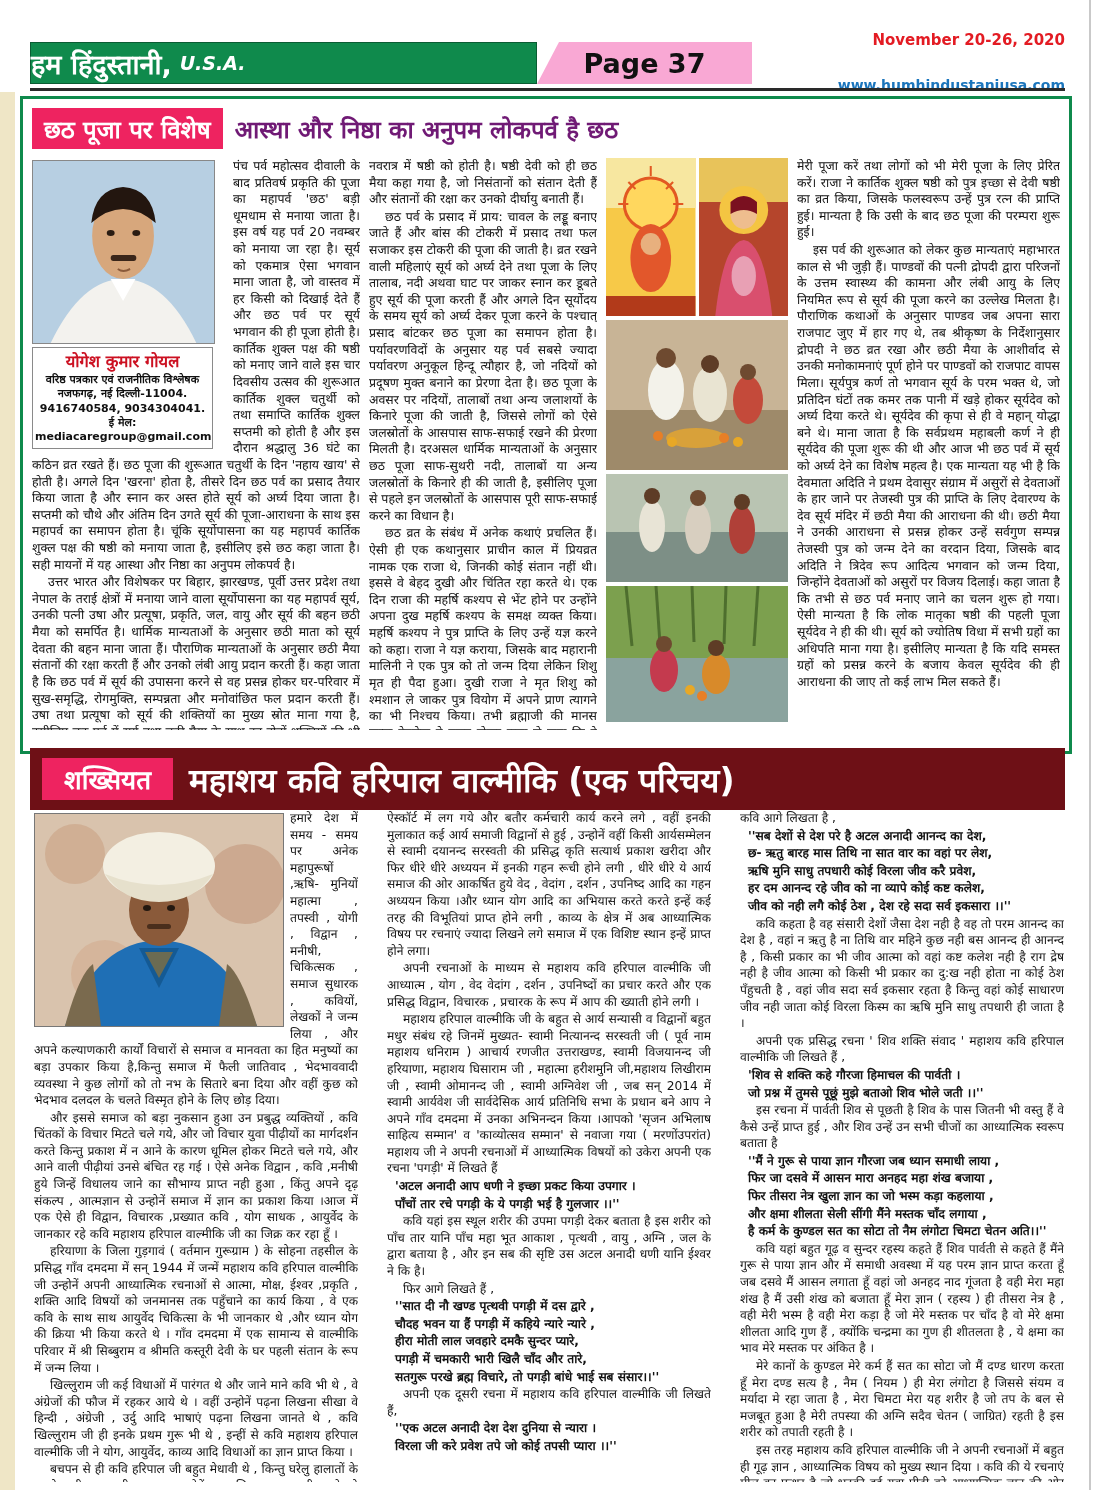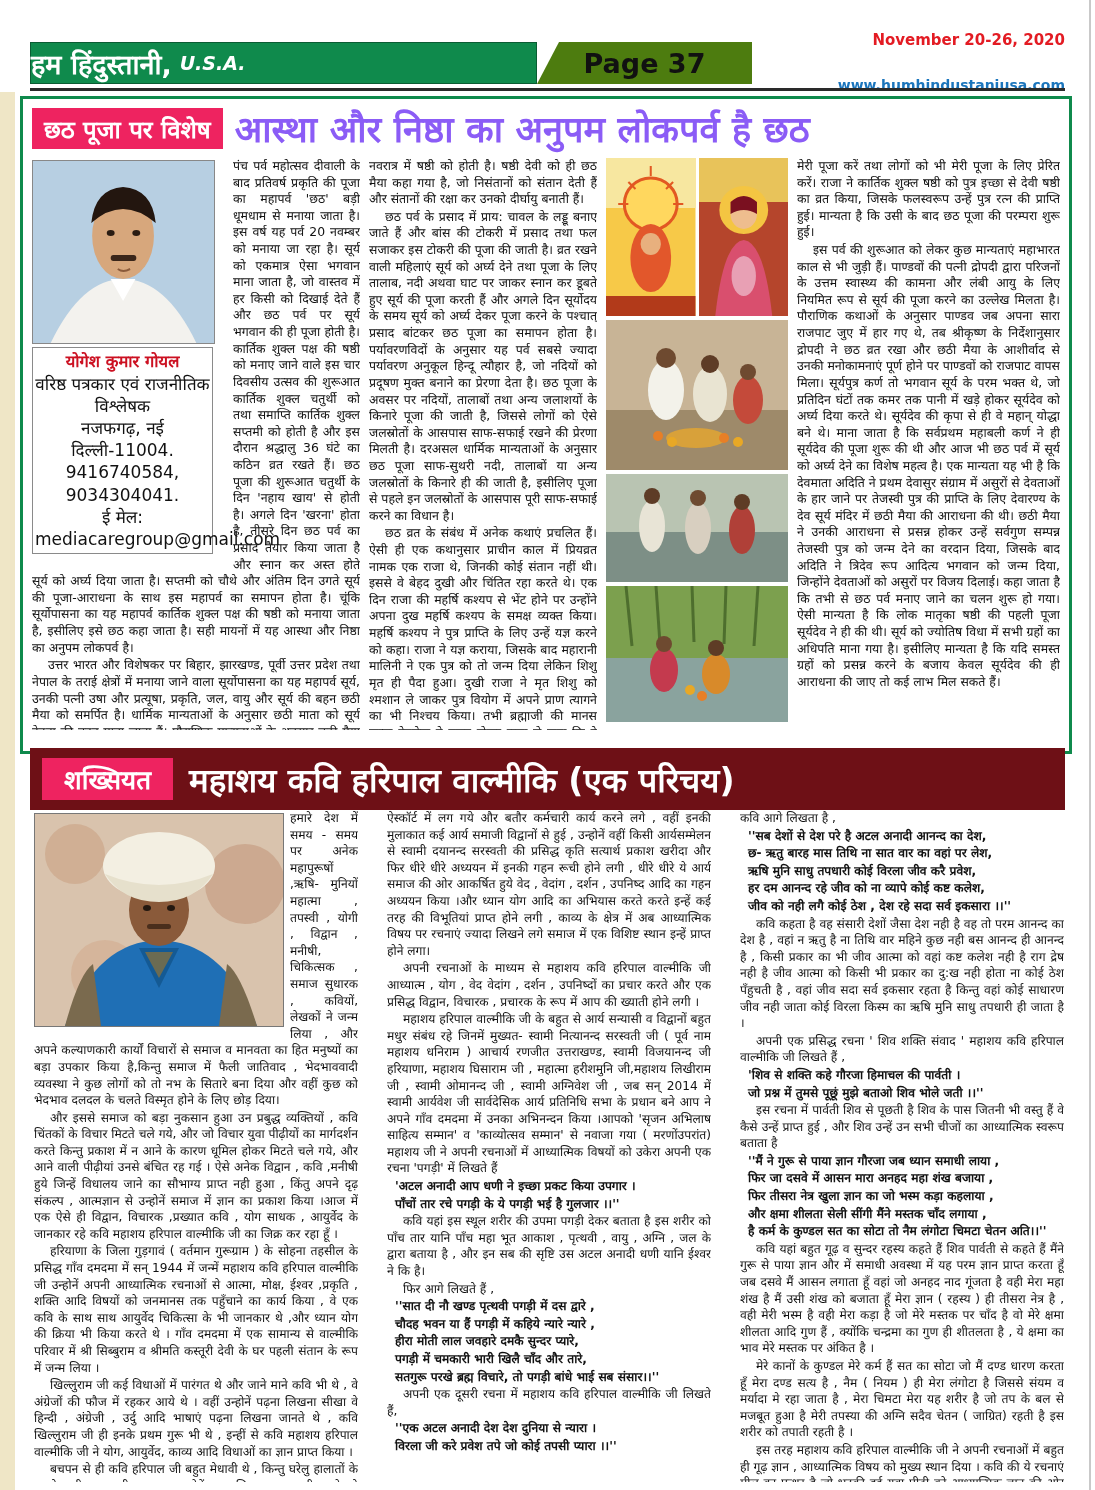--- a/index.html
+++ b/index.html
@@ -14,52 +14,52 @@
 
   
   .header{position:absolute;left:30px;top:42px;right:30px;height:42px;display:flex;align-items:stretch;}
   .masthead{
     background:#0f8a4c;border:1px solid #0a5c33;flex:0 0 505px;
     display:flex;align-items:center;gap:8px;color:#fff;
   }
   .m-hi{font-size:27px;font-weight:bold;}
   .m-en{font-size:19px;font-weight:bold;font-style:italic;}
   .pagebox-wrap{
-    flex:0 0 215px;background:#4d7c0f;
+    flex:0 0 215px;background:#f9a8d4;
     clip-path:polygon(22px 0,100% 0,100% 100%,0 100%);
     display:flex;align-items:center;justify-content:center;
   }
   .pagebox-text{font-size:27px;font-weight:bold;color:#111;}
   .issue{flex:1;display:flex;flex-direction:column;align-items:flex-end;justify-content:center;line-height:1.25;}
   .issue-date{color:#e31b23;font-weight:bold;font-size:15px;}
   .issue-site{color:#1b75bc;font-weight:bold;font-size:14px;margin-top:27px;}
   .header-rule{position:absolute;left:30px;right:30px;top:88px;height:3px;background:#2a2a2a;}
 
   
   .article1{
     position:absolute;left:20px;top:96px;width:1028px;height:642px;
     border:3px solid #0f8a4c;background:#fff;padding:5px 9px;overflow:hidden;
   }
   .a1-head{display:flex;gap:12px;align-items:center;height:48px;}
   .kicker1{background:#ee2360;color:#fff;font-weight:bold;font-size:24px;padding:4px 12px;white-space:nowrap;}
-  .headline1{margin:0;color:#8b5cf6;font-weight:bold;font-size:36px;white-space:nowrap;letter-spacing:0;}
+  .headline1{margin:0;color:#701a75;font-weight:bold;font-size:24px;white-space:nowrap;letter-spacing:0;}
   .a1-body{display:flex;gap:9px;margin-top:6px;height:572px;overflow:hidden;}
   .a1col{text-align:justify;font-size:12.4px;line-height:1.34;overflow:hidden;}
   .a1col.c1{flex:0 0 328px;}
   .a1col.c2{flex:0 0 228px;}
   .imgcol{flex:0 0 182px;display:flex;flex-direction:column;gap:4px;overflow:hidden;}
   .a1col.c3{flex:1;}
 
   .floatbox{float:left;width:181px;margin:2px 20px 3px 0;}
   .photo{display:block;width:100%;overflow:hidden;}
   .photo svg{display:block;width:100%;height:100%;}
   .author-photo{height:182px;border:1px solid #888;}
   .authorbox{border:1.5px solid #8a8a8a;margin-top:3px;text-align:center;padding:3px 2px;}
   .a-name{color:#cc1122;font-weight:bold;font-size:16.5px;}
-  .a-line{font-weight:normal;font-size:17px;line-height:1.3;}
+  .a-line{font-weight:bold;font-size:11px;line-height:1.3;}
 
   .deity-row{display:flex;gap:3px;height:158px;}
   .deity-row .photo{flex:1;height:100%;}
   .ph-ghat{height:150px;}
   .ph-water{height:108px;}
   .ph-cane{height:136px;}
 
   
   .article2-head{
     position:absolute;left:30px;top:748px;width:1035px;height:62px;

